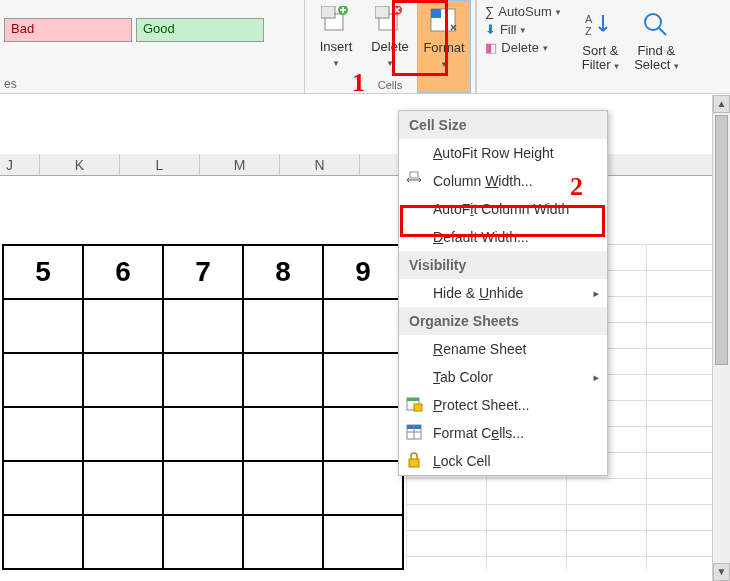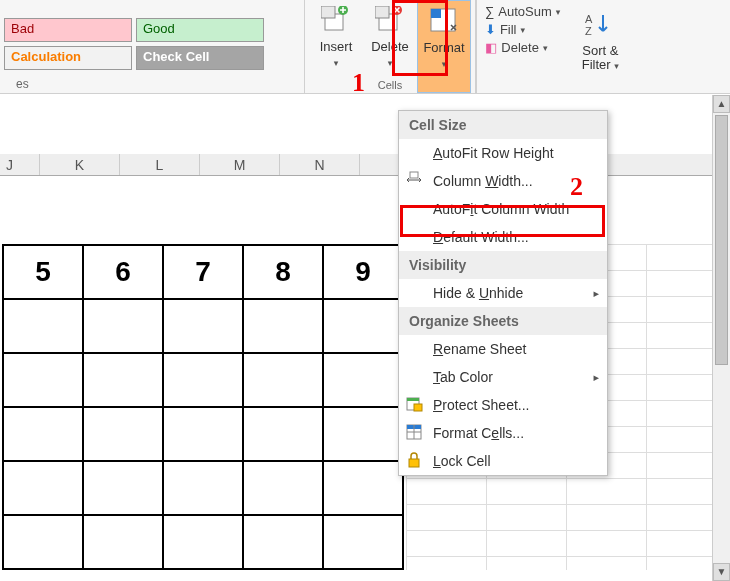--- a/index.html
+++ b/index.html
@@ -28,21 +28,21 @@
     font-size: 13px;
     padding: 2px 6px;
     border: 1px solid #999;
   }
   .sw-bad   { background: #ffc7ce; color: #9c0006; }
   .sw-good  { background: #c6efce; color: #006100; }
   .sw-calc  { background: #f2f2f2; color: #fa7d00; font-weight: bold; }
   .sw-check { background: #a5a5a5; color: #fff; font-weight: bold; }
 
   .es-label {
-    position: absolute; left: 16px; bottom: 2px;
+    position: absolute; left: 4px; bottom: 2px;
     font-size: 12px; color: #666;
   }
 
   .btn-group {
     display: flex;
     border-left: 1px solid #d0d0d0;
     border-right: 1px solid #d0d0d0;
     padding: 0 4px;
     margin-left: 30px;
     position: relative;
@@ -144,24 +144,20 @@
 </style>
 </head>
 <body>
 
 <div class="ribbon">
   <div class="styles-block">
     <div class="style-row">
       <div class="style-swatch sw-bad">Bad</div>
       <div class="style-swatch sw-good">Good</div>
     </div>
-    <div class="style-row">
-      <div class="style-swatch sw-calc">Calculation</div>
-      <div class="style-swatch sw-check">Check Cell</div>
-    </div>
   </div>
   <span class="es-label">es</span>
 
   <div class="btn-group">
     <div class="rbtn">
       <div class="icon-box">
         <svg width="30" height="28">
             <rect x="4" y="8" width="18" height="16" fill="#fff" stroke="#888"></rect>
             <rect x="0" y="0" width="14" height="12" fill="#e8e8e8" stroke="#888"></rect>
             <circle cx="22" cy="4" r="5" fill="#4caf50"></circle>
@@ -218,20 +214,29 @@
   <div class="sort-find">
     <div class="rbtn" style="width:56px">
       <div class="icon-box">
         <svg width="30" height="26">
             <text x="0" y="12" font-size="11" fill="#555">A</text>
             <text x="0" y="24" font-size="11" fill="#555">Z</text>
             <path d="M18 4v16m0 0l-4-4m4 4l4-4" stroke="#2b7cd3" stroke-width="2" fill="none"></path>
           </svg>
       </div>
       <span class="lbl"><span>Sort &amp;</span><br><span>Filter</span> <span class="arrow">▾</span></span>
+    </div>
+    <div class="rbtn" style="width:56px">
+      <div class="icon-box">
+        <svg width="28" height="26">
+            <circle cx="11" cy="11" r="8" fill="none" stroke="#2b7cd3" stroke-width="2"></circle>
+            <path d="M17 17l7 7" stroke="#2b7cd3" stroke-width="2"></path>
+          </svg>
+      </div>
+      <span class="lbl"><span>Find &amp;</span><br><span>Select</span> <span class="arrow">▾</span></span>
     </div>
   </div>
 </div>
 
 <div style="height:82px; position:relative;">
   <div class="colhdr-row" style="position:absolute; left:0; right:18px; bottom:0;">
     <div class="colhdr" style="flex-basis:60px;margin-left:-20px">J</div>
     <div class="colhdr">K</div>
     <div class="colhdr">L</div>
     <div class="colhdr">M</div>

